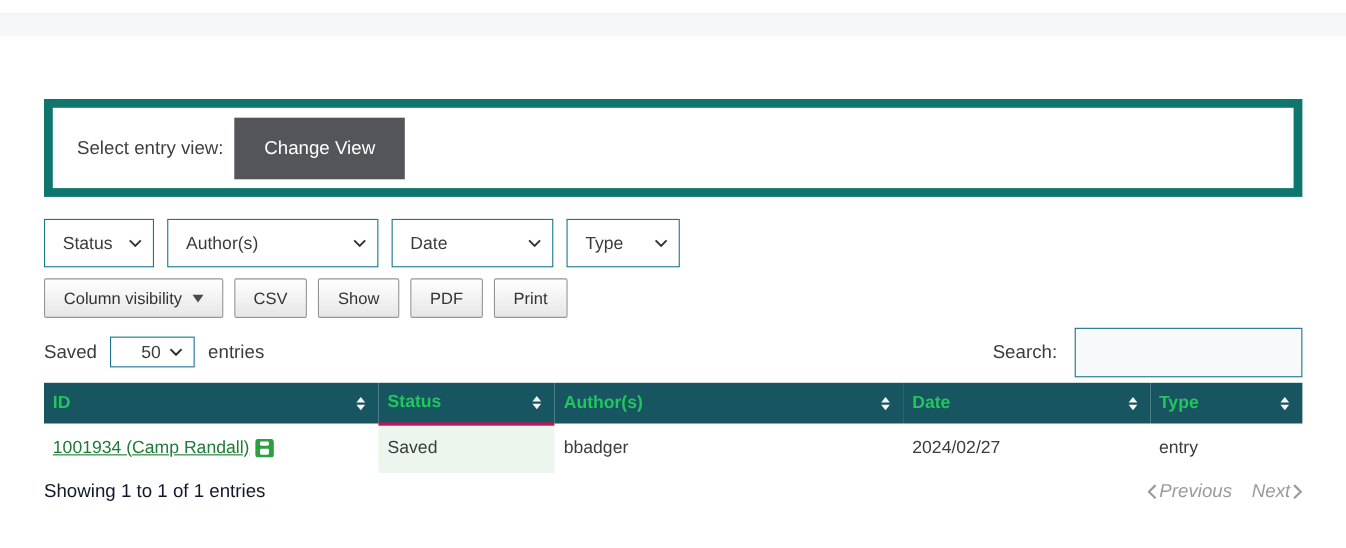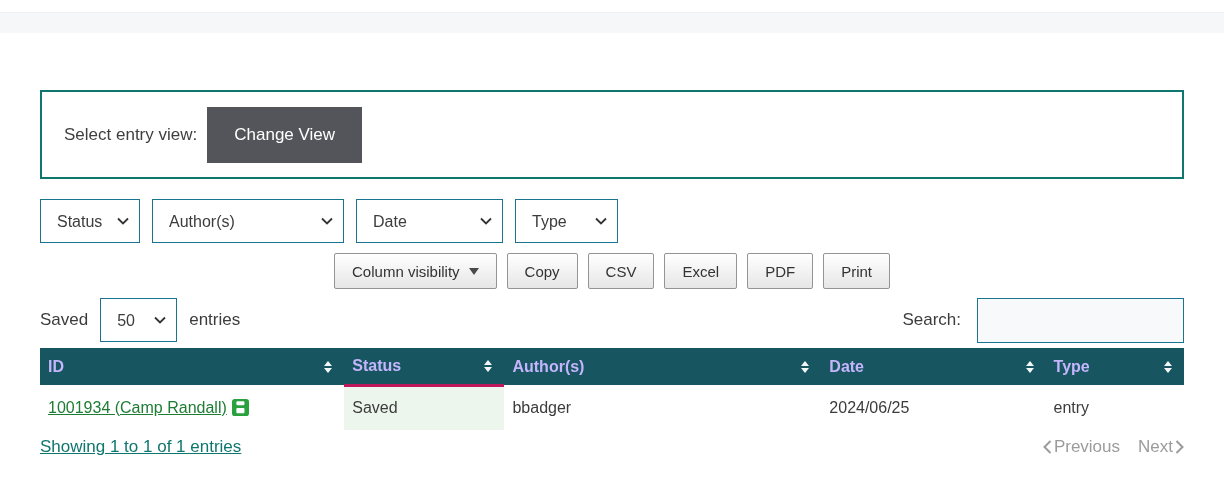--- a/index.html
+++ b/index.html
@@ -16,21 +16,21 @@
     height: 21px;
     background: #f6f7f9;
     border-top: 1px solid #f0f1f3;
   }
   .container { margin: 0 40px; }
 
   
   .view-box {
     margin-top: 57px;
     height: 89px;
-    border: 2px solid #0f766e;
+    border: 8px solid #0f766e;
     background: #ffffff;
     display: flex;
     align-items: center;
     padding-left: 22px;
   }
   .view-box-label { font-size: 17px; color: #3f3f3f; margin-right: 10px; }
 
   .select-wrap { position: relative; display: inline-block; }
   .select-wrap svg.chev {
     position: absolute; right: 11px; top: 50%;
@@ -62,21 +62,21 @@
 
   
   .filters { margin-top: 20px; display: flex; gap: 12px; }
   .filter-select { height: 44px; }
   .w-status { width: 100px; }
   .w-authors { width: 192px; }
   .w-date { width: 147px; }
   .w-type { width: 103px; }
 
   
-  .toolbar { margin-top: 10px; display: flex; gap: 10px; justify-content: center; }
+  .toolbar { margin-top: 10px; display: flex; gap: 10px; }
   .dt-button {
     height: 36px;
     padding: 0 17px;
     background: linear-gradient(#ffffff, #e6e6e6);
     border: 1px solid #949494;
     border-radius: 2px;
     color: #333333;
     font-family: "Liberation Sans", sans-serif;
     font-size: 15px;
     cursor: pointer;
@@ -94,37 +94,37 @@
 
   
   .controls-row {
     margin-top: 7px;
     height: 48px;
     display: flex;
     align-items: center;
     justify-content: space-between;
   }
   .length-group { display: flex; align-items: center; gap: 12px; font-size: 17px; }
-  .length-select { width: 77px; height: 44px; text-align: left; padding: 0 26px 0 14px; }
+  .length-select { width: 77px; height: 28px; text-align: right; padding: 0 26px 0 14px; }
   .search-group { display: flex; align-items: center; gap: 16px; font-size: 17px; }
   .search-input {
     width: 207px; height: 45px;
     border: 1px solid #19758f;
     background: #f8f9fa;
     font-family: "Liberation Sans", sans-serif;
     font-size: 16px;
     padding: 0 10px;
     outline: none;
   }
 
   
   table.entries { margin-top: 4px; width: 100%; border-collapse: collapse; table-layout: fixed; }
   th.col-header {
     background: #175560;
-    color: #c4b5fd;
+    color: #22c55e;
     height: 37px;
     font-size: 16px;
     font-weight: bold;
     text-align: left;
     padding: 0 12px 0 8px;
     cursor: pointer;
   }
   .th-inner { display: flex; align-items: center; justify-content: space-between; }
   .sort-icon { display: inline-flex; flex-direction: column; gap: 2px; opacity: 0.95; }
   .sort-icon .tri-up {
@@ -150,22 +150,22 @@
   .id-cell-inner { display: flex; align-items: center; gap: 5px; }
   .save-icon { display: inline-block; cursor: pointer; }
 
   
   .footer-row {
     margin-top: 7px;
     display: flex;
     align-items: center;
     justify-content: space-between;
   }
-  .info-text { font-size: 17px; color: #0f766e; text-decoration: underline; }
-  .pagination { display: flex; align-items: flex-end; gap: 6px; color: #9b9b9b; font-size: 17px; }
+  .info-text { font-size: 17px; color: #0f172a; }
+  .pagination { display: flex; align-items: flex-end; gap: 6px; color: #9b9b9b; font-size: 17px; font-style: italic; }
   .page-btn { display: flex; align-items: center; gap: 2px; cursor: default; color: #9b9b9b; }
   .page-btn.next { margin-left: 12px; }
 </style>
 </head>
 <body>
 
 <div class="top-band"></div>
 
 <div class="container">
 
@@ -207,23 +207,22 @@
           <polyline points="1,1.5 6,6.5 11,1.5" fill="none" stroke="#333" stroke-width="1.8"></polyline>
         </svg>
     </span>
   </div>
 
   <div class="toolbar">
     <button class="dt-button">
       <span>Column visibility</span>
       <span class="caret-down"></span>
     </button>
-    <button class="dt-button">Copy</button>
     <button class="dt-button">CSV</button>
-    <button class="dt-button">Excel</button>
+    <button class="dt-button">Show</button>
     <button class="dt-button">PDF</button>
     <button class="dt-button">Print</button>
   </div>
 
   <div class="controls-row">
     <div class="length-group">
       <span>Saved</span>
       <span class="select-wrap">
         <select class="app-select length-select">
           <option>50</option>
@@ -304,21 +303,21 @@
             <a href="#" class="entry-link">1001934 (Camp Randall)</a>
             <svg class="save-icon" width="17" height="17" viewBox="0 0 18 18">
               <rect x="0" y="0" width="18" height="18" rx="3" fill="#2ba03f"></rect>
               <rect x="4.6" y="2.4" width="8.6" height="4.2" rx="1.4" fill="#ffffff"></rect>
               <rect x="4.6" y="9.6" width="8.6" height="5.6" rx="1.1" fill="#ffffff"></rect>
             </svg>
           </span>
         </td>
         <td class="cell status-saved">Saved</td>
         <td class="cell">bbadger</td>
-        <td class="cell">2024/06/25</td>
+        <td class="cell">2024/02/27</td>
         <td class="cell">entry</td>
       </tr>
     </tbody>
   </table>
 
   <div class="footer-row">
     <span class="info-text">Showing 1 to 1 of 1 entries</span>
     <div class="pagination">
       <span class="page-btn previous">
         <svg width="9" height="14" viewBox="0 0 9 14">

